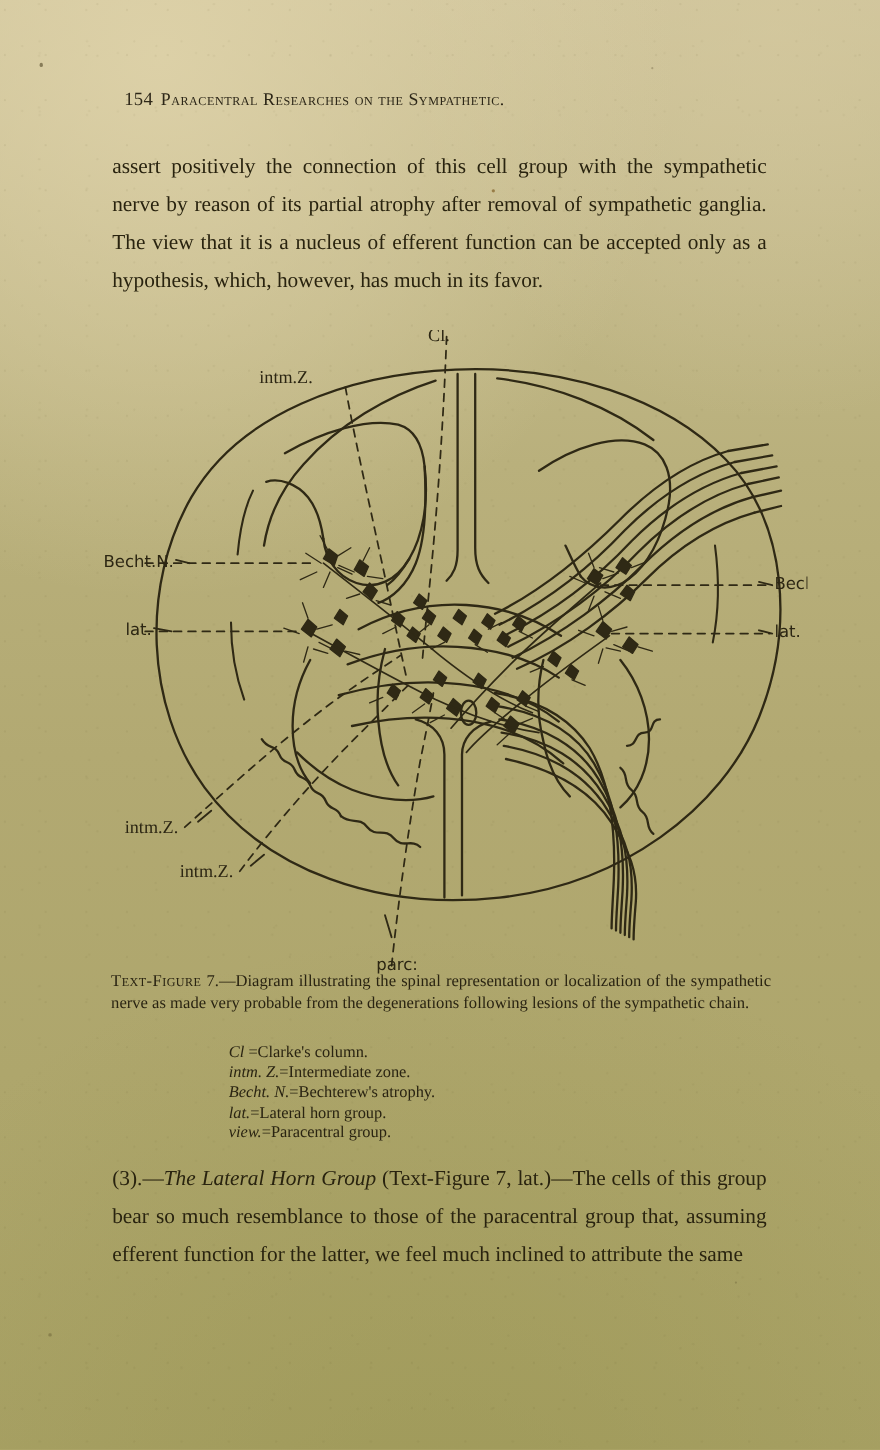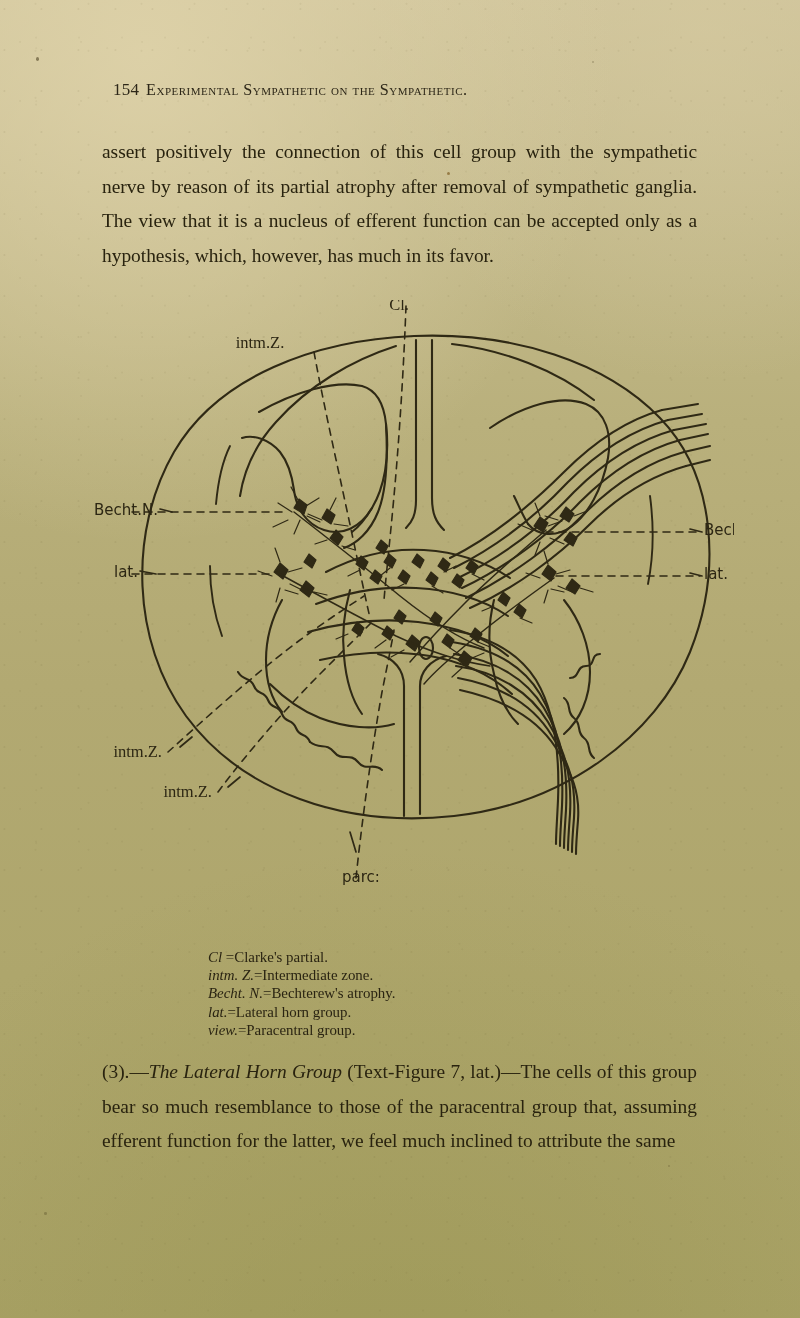--- a/index.html
+++ b/index.html
@@ -144,21 +144,21 @@
   <div id="grain"></div>
 
   <div class="speck" style="left:36px;  top:57px;  width:3px;  height:3.5px;"></div>
   <div class="speck" style="left:447px; top:172px; width:3px;  height:3px; background:rgba(120,84,24,0.6);"></div>
   <div class="speck" style="left:592px; top:61px;  width:2px;  height:2px; opacity:.5;"></div>
   <div class="speck" style="left:44px;  top:1212px;width:2.5px;height:2.5px; opacity:.55;"></div>
   <div class="speck" style="left:668px; top:1165px;width:2px;  height:2px; opacity:.45;"></div>
   <div class="speck" style="left:218px; top:744px; width:2px;  height:2px; opacity:.5;"></div>
 
   <div id="running-head">
-    <span class="folio">154</span><span class="rh-title">Experimental Sympathetic on the Sympathetic.</span>
+    <span class="folio">154</span><span class="rh-title">Paracentral Researches on the Sympathetic.</span>
   </div>
 
   <div class="para first">assert positively the connection of this cell group with the sympathetic nerve by reason of its partial atrophy after removal of sympathetic ganglia. The view that it is a nucleus of efferent function can be accepted only as a hypothesis, which, however, has much in its favor.</div>
 
   <div id="figure">
     <svg width="640" height="588" viewBox="0 0 640 588" xmlns="http://www.w3.org/2000/svg">
       <g fill="none" stroke="#2f2915" stroke-width="2.1" stroke-linecap="round" stroke-linejoin="round">
 
         <path d="
           M 320 36
@@ -391,24 +391,28 @@
         <text class="dlabel" x="44" y="277" text-anchor="end">lat.</text>
         <text class="dlabel" x="610" y="235" text-anchor="start">Becht.N.</text>
         <text class="dlabel" x="610" y="279" text-anchor="start">lat.</text>
         <text class="dlabel-serif" x="68" y="457" text-anchor="end">intm.Z.</text>
         <text class="dlabel-serif" x="118" y="497" text-anchor="end">intm.Z.</text>
         <text class="dlabel" x="248" y="582" text-anchor="start">parc:</text>
       </g>
     </svg>
   </div>
 
+  <div id="caption">
+    <span class="cap-lead">Text-Figure</span>
+    <span>7.</span><span>—</span><span>Diagram illustrating the spinal representation or localization of the sympathetic nerve as made very probable from the degenerations following lesions of the sympathetic chain.</span>
+  </div>
 
   <div id="legend">
     <div class="row">
-      <span class="abbr">Cl</span><span> =</span><span>Clarke's partial.</span>
+      <span class="abbr">Cl</span><span> =</span><span>Clarke's column.</span>
     </div>
     <div class="row">
       <span class="abbr">intm. Z.</span><span>=</span><span>Intermediate zone.</span>
     </div>
     <div class="row">
       <span class="abbr">Becht. N.</span><span>=</span><span>Bechterew's atrophy.</span>
     </div>
     <div class="row">
       <span class="abbr">lat.</span><span>=</span><span>Lateral horn group.</span>
     </div>

